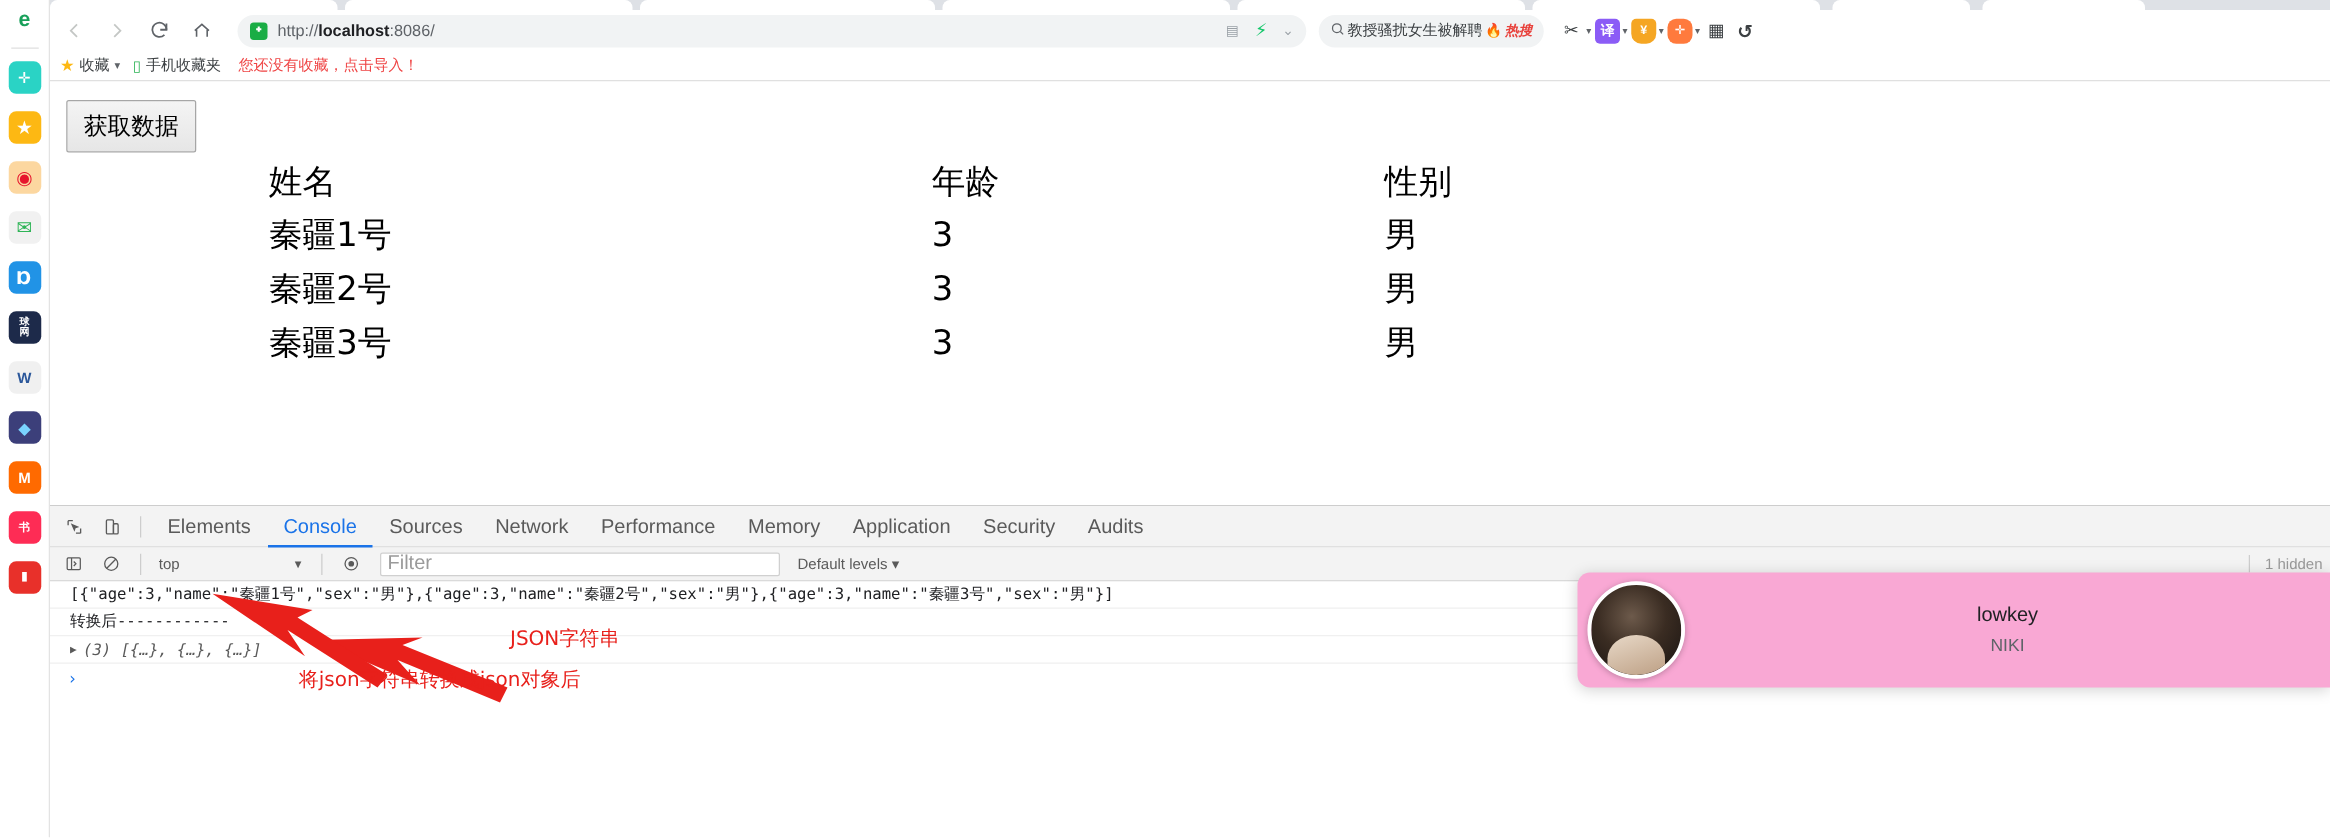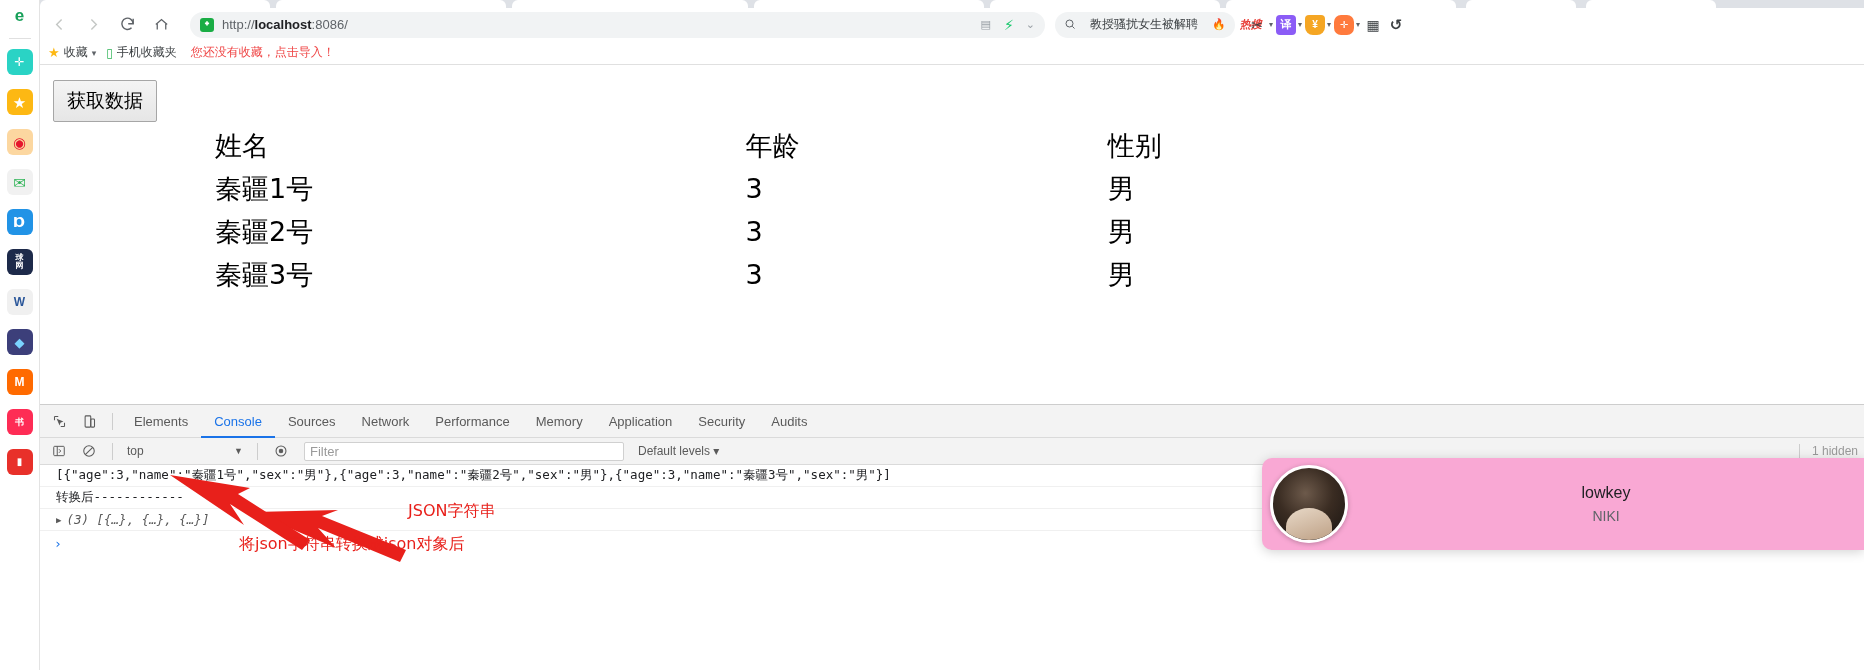--- a/index.html
+++ b/index.html
@@ -60,21 +60,21 @@
   }
   #urltext { font-size:13px; color:#5f6368; white-space:nowrap; }
   #urltext b { color:#202124; font-weight:600; }
   #omni-right {
     margin-left:auto; display:flex; align-items:center; gap:12px;
     color:#9aa0a6;
   }
   #searchbox {
     width:180px; height:26px; margin-left:10px; background:#f1f3f4;
     border-radius:13px; display:flex; align-items:center;
-    padding:0 9px; gap:14px; flex:0 0 auto;
+    padding:0 9px; gap:2px; flex:0 0 auto;
   }
   #searchbox .q { font-size:12px; color:#3c4043; white-space:nowrap; }
   .hotbadge { font-size:11px; color:#e8413b; font-style:italic;
               font-weight:bold; white-space:nowrap; }
   #ext-icons {
     display:flex; align-items:center; gap:3px; margin-left:12px;
     flex:0 0 auto;
   }
   .ext { display:flex; align-items:center; }
   .ext .glyph {
@@ -127,36 +127,36 @@
   #dt-tabs {
     height:33px; display:flex; align-items:center;
     border-bottom:1px solid #dadada; background:#f3f3f3; padding-left:4px;
   }
   .dt-iconbtn {
     width:26px; height:26px; display:flex; align-items:center;
     justify-content:center; color:#5a5a5a; margin:0 2px;
   }
   .dt-vsep { width:1px; height:17px; background:#cdcdcd; margin:0 8px; }
   .dt-tab {
-    font-size:13px; color:#5a5a5a; padding:0 13px; height:33px;
+    font-size:16px; color:#5a5a5a; padding:0 13px; height:33px;
     line-height:33px; white-space:nowrap;
   }
   .dt-tab.active { color:#1a73e8; box-shadow:inset 0 -2px 0 #1a73e8; }
 
   #dt-console-bar {
     height:27px; display:flex; align-items:center;
     border-bottom:1px solid #dadada; background:#f3f3f3; padding-left:4px;
   }
   #ctx-select {
     font-size:12px; color:#5a5a5a; width:128px; display:flex;
     align-items:center; justify-content:space-between; padding:0 6px;
   }
   #filter-input {
     width:320px; height:19px; background:#fff; border:1px solid #d0d0d0;
-    border-radius:2px; font-size:13px; color:#9a9a9a;
+    border-radius:2px; font-size:16px; color:#9a9a9a;
     display:flex; align-items:center; padding:0 5px; margin-left:8px;
   }
   #levels { font-size:12px; color:#5a5a5a; margin-left:14px; white-space:nowrap; }
   #hidden-count {
     margin-left:auto; font-size:12px; color:#9a9a9a;
     padding-right:6px; border-left:1px solid #cdcdcd; padding-left:12px;
     white-space:nowrap;
   }
 
   #dt-output { position:relative; }

